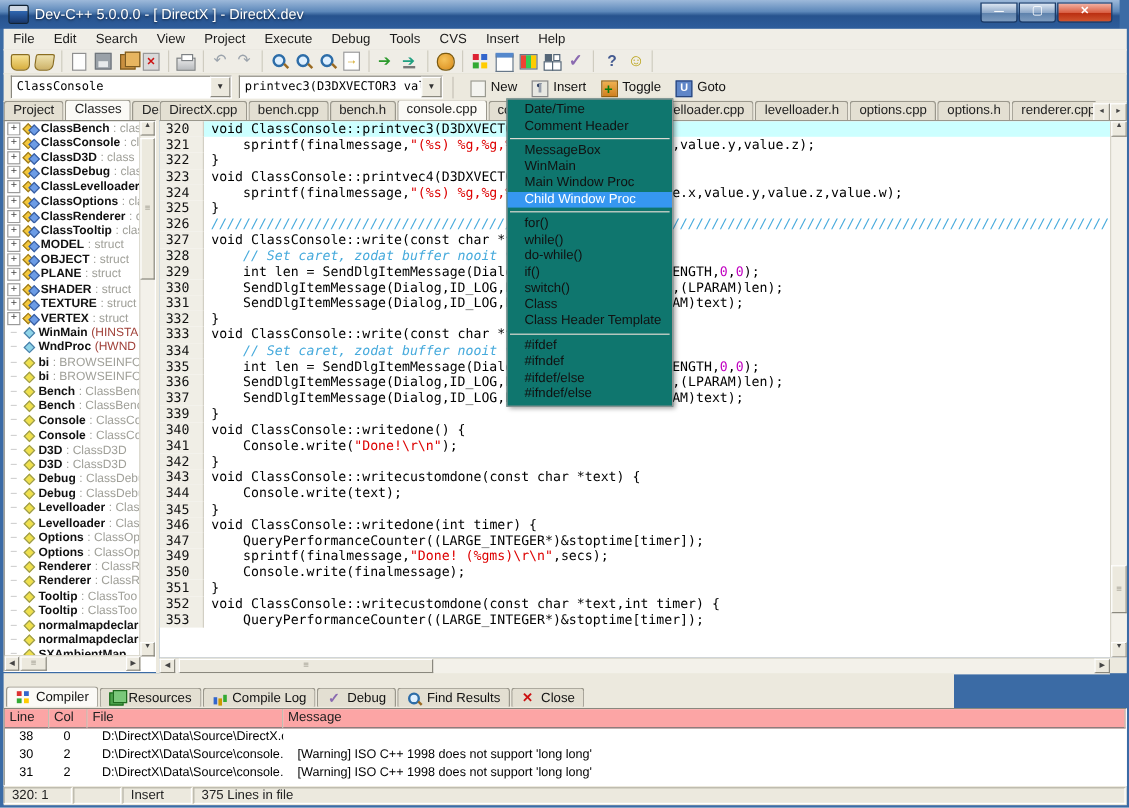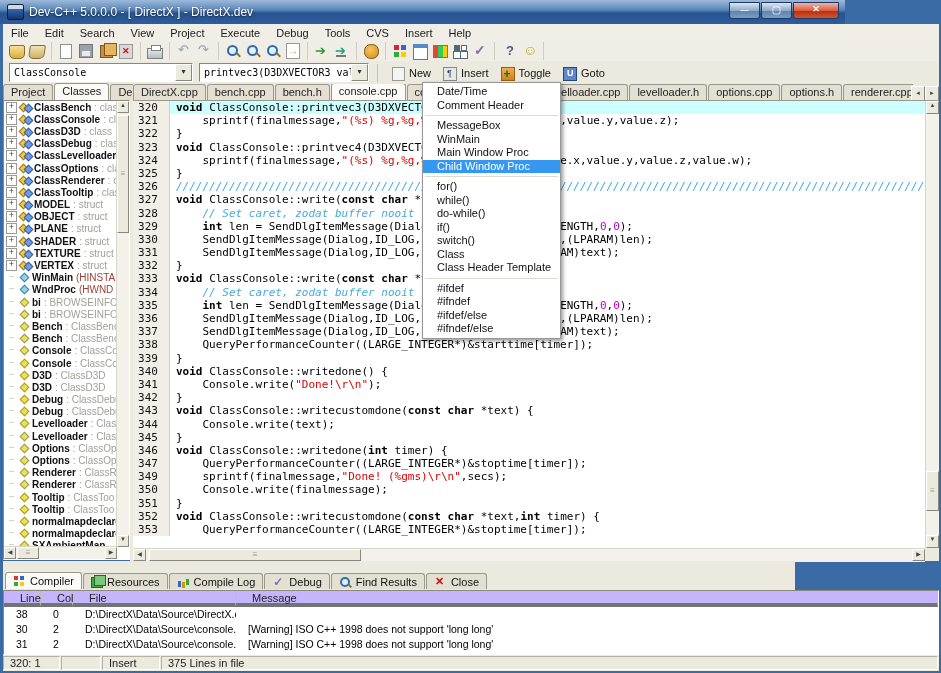--- a/index.html
+++ b/index.html
@@ -1,20 +1,20 @@
 <!DOCTYPE html>
 <html><head>
 <meta charset="utf-8">
 <style>
   html,body{margin:0;padding:0}
   body{width:941px;height:673px;font-family:"Liberation Sans",sans-serif;font-size:11px;overflow:hidden}
   #win{position:relative;width:941px;height:673px;background:#3b6ba5;overflow:hidden}
 
   
-  #titlebar{position:absolute;left:0;top:0;width:845px;height:24px;
+  #titlebar{position:absolute;left:0;top:0;width:933px;height:24px;
     background:linear-gradient(180deg,#9db9da 0%,#5d88ba 40%,#27538e 55%,#2e5d9c 100%);
     display:flex;align-items:center;color:#fff}
   #appicon{width:15px;height:14px;margin:0 5px 0 7px;border-radius:2px;border:1px solid #123;
     background:linear-gradient(180deg,#cfd8e4 0%,#cfd8e4 30%,#2f66b0 30%,#17366b 100%)}
   #title{font-size:12px;text-shadow:0 1px 2px rgba(0,0,0,.6);white-space:nowrap}
   #wbtns{position:absolute;right:6px;top:2px;display:flex}
   .wbtn{width:29px;height:15px;margin-left:1px;border:1px solid #1c3a66;border-radius:0 0 3px 3px;
     background:linear-gradient(#dce6f2,#8fa9c9 50%,#5f83ad 55%,#7e9cbf);color:#fff;
     font-size:9px;line-height:13px;text-align:center}
   .wbtn.close{width:44px;background:linear-gradient(#f3b2a4,#d95f43 50%,#bb3012 55%,#d0552f);}
@@ -133,31 +133,31 @@
 
   
   #editor{position:absolute;left:133px;top:100px;width:806px;height:448px;background:#fff;
     border-top:1px solid #9a978c;box-sizing:border-box;overflow:hidden}
   #code{position:absolute;left:0;top:0;right:13px;bottom:0;overflow:hidden;
     font-family:"DejaVu Sans Mono","Liberation Mono",monospace;font-size:11px}
   .cline{display:flex;height:13.2px;line-height:13.2px;white-space:pre}
   .lnum{flex:none;width:30px;text-align:center;padding-right:6px;background:#f0eee6;border-right:1px solid #d2cfc4;color:#111}
   .ctext{flex:1;padding-left:6px;overflow:hidden}
   .cline.hl .ctext{background:#ccffff}
-  .sy-k{font-weight:bold;color:#000}
+  .sy-k{font-weight:normal;color:#000}
   .sy-t{color:#000}
   .sy-s{color:#dd0000}
   .sy-n{color:#c000c0}
   .sy-c{color:#46aadc;font-style:italic}
   #ed-vscroll{right:0;top:0;width:13px;bottom:0;border-left:1px solid #d8d5ca}
   #ed-hscroll{position:absolute;left:133px;top:548px;width:792px;height:13px;background:#f3f1ea;border-top:1px solid #d8d5ca}
   #ed-corner{position:absolute;left:925px;top:548px;width:14px;height:13px;background:#ece9de}
 
   
-  #insertmenu{position:absolute;left:422px;top:82px;width:137px;background:#ffffff;
+  #insertmenu{position:absolute;left:422px;top:82px;width:137px;background:#0f766e;
     border:1px solid #979797;box-shadow:2px 2px 4px rgba(0,0,0,.4);padding:2px 0;z-index:50}
   .mitem{height:13.5px;line-height:13.5px;padding-left:14px;color:#111;white-space:nowrap}
   .mitem.mhl{background:#3697f1;color:#fff}
   .msep{height:1px;background:#dcdad2;margin:3px 2px}
 
   
   #bottompanel{position:absolute;left:3px;top:561px;width:792px;height:94px;background:#ece9de}
   #btabs{position:absolute;left:2px;top:10px;height:18px;display:flex;align-items:flex-end}
   .btab{display:flex;align-items:center;border:1px solid #9a978c;border-bottom:none;border-radius:3px 3px 0 0;
     background:#e3dfd2;height:15px;padding:0 7px;margin-right:1px}
@@ -168,22 +168,22 @@
   .resources-icon{background:#4aa34a;border:1px solid #1e6a1e;width:10px;height:9px;margin-top:2px}
   .resources-icon::after{content:"";position:absolute;left:2px;top:-3px;width:10px;height:9px;background:#7ac87a;border:1px solid #1e6a1e}
   .compile-log-icon::before{content:"";position:absolute;left:1px;bottom:1px;width:3px;height:6px;background:#36c;
     box-shadow:4px 1px 0 #c90,8px -2px 0 #3a3}
   .debug-check-icon::before{content:"✓";color:#8a6ab0;font-weight:bold;font-size:12px;position:absolute;left:1px;top:-1px}
   .find-results-icon::before{content:"";position:absolute;left:1px;top:1px;width:6px;height:6px;border:2px solid #2d6da8;border-radius:50%;background:#dff0ff}
   .find-results-icon::after{content:"";position:absolute;left:9px;top:9px;width:4px;height:2px;background:#9a6a22;transform:rotate(45deg)}
   .close-x-icon::before{content:"✕";color:#c11;font-weight:bold;font-size:11px;position:absolute;left:1px;top:-1px}
   #btable{position:absolute;left:0;top:29px;width:936px;bottom:0;background:#fff;border:1px solid;border-color:#8a887e #fff #fff #8a887e;box-sizing:border-box}
   #bhead{display:flex;height:16px}
-  .bhc{background:#c4b5fd;border-right:1px solid #c2bfb2;border-bottom:4px solid #737373;
-    line-height:15px;padding-left:16px;color:#222;box-sizing:border-box;font-size:11px}
+  .bhc{background:#fca5a5;border-right:1px solid #c2bfb2;border-bottom:1px solid #737373;
+    line-height:15px;padding-left:4px;color:#222;box-sizing:border-box;font-size:11px}
   .brow{display:flex;height:15px;line-height:15px;font-size:10.5px;color:#000}
   .bc{padding-left:12px;box-sizing:border-box;white-space:nowrap;overflow:hidden}
   .c0{width:37px;flex:none}.c1{width:32px;flex:none}.c2{width:163px;flex:none}.c3{flex:1}
 
   
   #statusbar{position:absolute;left:3px;top:655px;width:936px;height:16px;background:#ece9de;display:flex}
   .spanel{border:1px solid;border-color:#b4b1a4 #fff #fff #b4b1a4;margin:1px 1px 1px 0;
     line-height:12px;padding:0 6px;color:#222;box-sizing:border-box}
   .sp0{width:57px}.sp1{width:40px}.sp2{width:58px}.sp3{flex:1}
 </style>
@@ -610,21 +610,20 @@
         <div class="cline"><span class="lnum">328</span><span class="ctext"><span class="sy-c">    // Set caret, zodat buffer nooit vol raakt</span></span></div>
         <div class="cline"><span class="lnum">329</span><span class="ctext"><span class="sy-t">    </span><span class="sy-k">int </span><span class="sy-t">len = SendDlgItemMessage(Dialog,ID_LOG,WM_GETTEXTLENGTH,</span><span class="sy-n">0</span><span class="sy-t">,</span><span class="sy-n">0</span><span class="sy-t">);</span></span></div>
         <div class="cline"><span class="lnum">330</span><span class="ctext"><span class="sy-t">    SendDlgItemMessage(Dialog,ID_LOG,EM_SETSEL,(WPARAM)len,(LPARAM)len);</span></span></div>
         <div class="cline"><span class="lnum">331</span><span class="ctext"><span class="sy-t">    SendDlgItemMessage(Dialog,ID_LOG,EM_REPLACESEL,</span><span class="sy-n">0</span><span class="sy-t">,(LPARAM)text);</span></span></div>
         <div class="cline"><span class="lnum">332</span><span class="ctext"><span class="sy-t">}</span></span></div>
         <div class="cline"><span class="lnum">333</span><span class="ctext"><span class="sy-k">void </span><span class="sy-t">ClassConsole::write(</span><span class="sy-k">const char </span><span class="sy-t">*text,</span><span class="sy-k">int </span><span class="sy-t">timer) {</span></span></div>
         <div class="cline"><span class="lnum">334</span><span class="ctext"><span class="sy-c">    // Set caret, zodat buffer nooit vol raakt</span></span></div>
         <div class="cline"><span class="lnum">335</span><span class="ctext"><span class="sy-t">    </span><span class="sy-k">int </span><span class="sy-t">len = SendDlgItemMessage(Dialog,ID_LOG,WM_GETTEXTLENGTH,</span><span class="sy-n">0</span><span class="sy-t">,</span><span class="sy-n">0</span><span class="sy-t">);</span></span></div>
         <div class="cline"><span class="lnum">336</span><span class="ctext"><span class="sy-t">    SendDlgItemMessage(Dialog,ID_LOG,EM_SETSEL,(WPARAM)len,(LPARAM)len);</span></span></div>
         <div class="cline"><span class="lnum">337</span><span class="ctext"><span class="sy-t">    SendDlgItemMessage(Dialog,ID_LOG,EM_REPLACESEL,</span><span class="sy-n">0</span><span class="sy-t">,(LPARAM)text);</span></span></div>
-        <div class="cline"><span class="lnum">338</span><span class="ctext"><span class="sy-t">    QueryPerformanceCounter((LARGE_INTEGER*)&amp;starttime[timer]);</span></span></div>
         <div class="cline"><span class="lnum">339</span><span class="ctext"><span class="sy-t">}</span></span></div>
         <div class="cline"><span class="lnum">340</span><span class="ctext"><span class="sy-k">void </span><span class="sy-t">ClassConsole::writedone() {</span></span></div>
         <div class="cline"><span class="lnum">341</span><span class="ctext"><span class="sy-t">    Console.write(</span><span class="sy-s">"Done!\r\n"</span><span class="sy-t">);</span></span></div>
         <div class="cline"><span class="lnum">342</span><span class="ctext"><span class="sy-t">}</span></span></div>
         <div class="cline"><span class="lnum">343</span><span class="ctext"><span class="sy-k">void </span><span class="sy-t">ClassConsole::writecustomdone(</span><span class="sy-k">const char </span><span class="sy-t">*text) {</span></span></div>
         <div class="cline"><span class="lnum">344</span><span class="ctext"><span class="sy-t">    Console.write(text);</span></span></div>
         <div class="cline"><span class="lnum">345</span><span class="ctext"><span class="sy-t">}</span></span></div>
         <div class="cline"><span class="lnum">346</span><span class="ctext"><span class="sy-k">void </span><span class="sy-t">ClassConsole::writedone(</span><span class="sy-k">int </span><span class="sy-t">timer) {</span></span></div>
         <div class="cline"><span class="lnum">347</span><span class="ctext"><span class="sy-t">    QueryPerformanceCounter((LARGE_INTEGER*)&amp;stoptime[timer]);</span></span></div>
         <div class="cline"><span class="lnum">349</span><span class="ctext"><span class="sy-t">    sprintf(finalmessage,</span><span class="sy-s">"Done! (%gms)\r\n"</span><span class="sy-t">,secs);</span></span></div>

